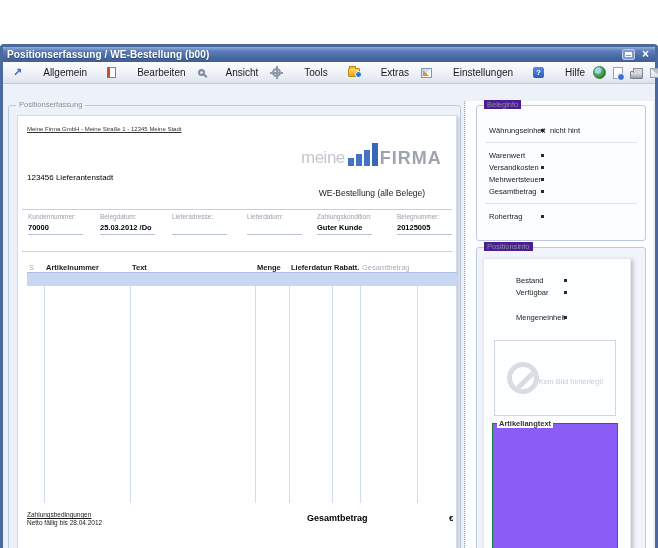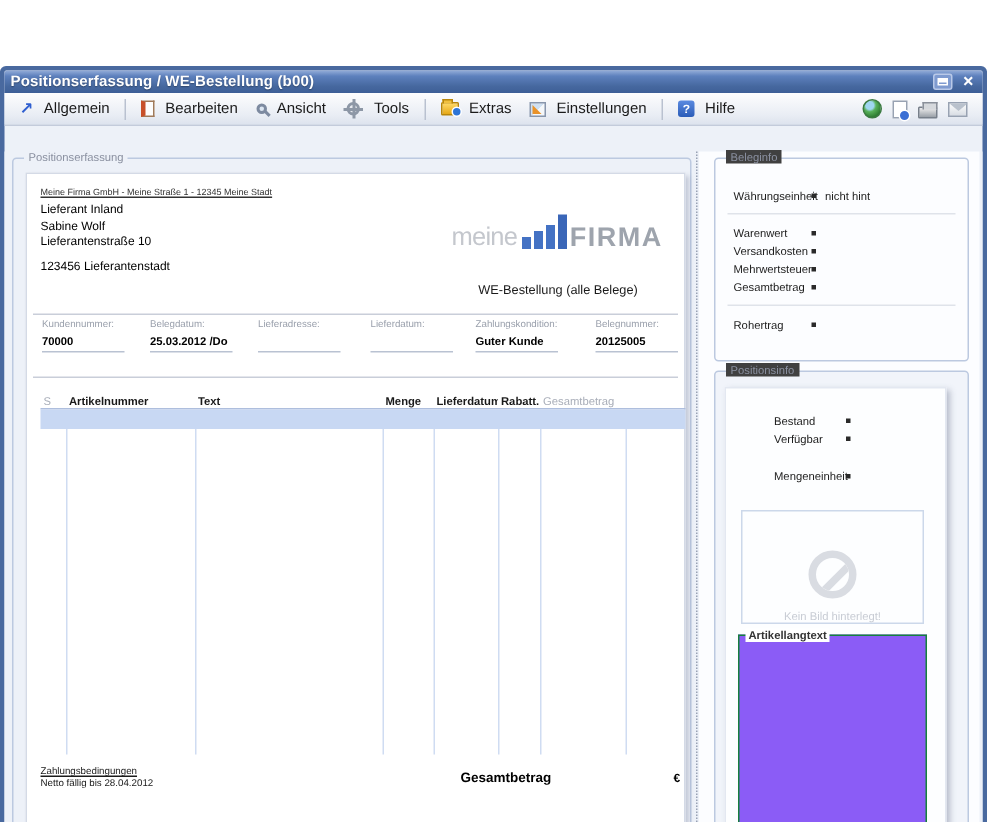--- a/index.html
+++ b/index.html
@@ -19,21 +19,21 @@
                 text-shadow:0 1px 1px rgba(0,0,0,.35); }
   .win-controls { margin-left:auto; display:flex; align-items:center; gap:5px; }
   .i-restore { width:13px; height:11px; background:#7f9bd0; border:1px solid #b9c9e8; border-radius:2px; position:relative; }
   .i-restore::before { content:""; position:absolute; left:2px; right:2px; top:2px; bottom:2px;
                        border:1px solid #fff; border-top:3px solid #fff; }
   .close-btn { color:#fff; font-size:12px; font-weight:bold; line-height:11px; padding:0 2px; }
 
   
   .menubar { height:22px; background:linear-gradient(180deg,#fdfdfe,#e9edf4 70%,#dde3ee);
              border-bottom:1px solid #c3cbdb; display:flex; align-items:center; padding:0 6px; gap:4px; }
-  .menu-item { display:flex; align-items:center; gap:7px; padding:2px 4px; font-size:10px; color:#1a1a1a; }
+  .menu-item { display:flex; align-items:center; gap:21px; padding:2px 4px; font-size:10px; color:#1a1a1a; }
   .msep { width:1px; height:14px; background:#b9c1d0; margin:0 2px; }
   .menu-right { margin-left:auto; display:flex; align-items:center; gap:7px; padding-right:4px; }
 
   
   .i-arrow::before { content:"\2197"; color:#2f5fd0; font-weight:bold; font-size:11px; }
   .i-book { width:9px; height:11px; background:#fdfdfd; border:1px solid #a07a5a; border-left:3px solid #c8502a; }
   .i-mag { width:7px; height:7px; border:2px solid #7d8aa0; border-radius:50%; background:#dce6f2; position:relative; }
   .i-mag::after { content:""; position:absolute; width:2px; height:5px; background:#7d8aa0;
                   transform:rotate(-45deg); right:-3px; bottom:-4px; }
   .i-gear { width:9px; height:9px; border-radius:50%; border:2px solid #8d97a6; background:#e8ebf0; position:relative; margin:0 2px; }
@@ -123,38 +123,38 @@
   .terms { position:absolute; left:9px; top:395px; font-size:6.5px; color:#1a1a1a; }
   .terms .t1 { text-decoration:underline; }
   .terms .t2 { margin-top:1px; }
   .total-label { position:absolute; left:289px; top:397px; font-size:9px; font-weight:bold; color:#000; }
   .currency { position:absolute; left:431px; top:398px; font-size:8px; font-weight:bold; color:#000; }
 
   .dotted-sep { position:absolute; left:461px; top:0; bottom:4px; border-left:1px dotted #98a1b4; }
   .right-panel { position:absolute; left:463px; top:0; right:2px; bottom:2px; background:#fcfdff; }
 
   .beleginfo-group { left:10px; top:4px; width:170px; height:136px; border-color:#bcc9e0; }
-  .beleginfo-group .group-label, .posinfo-group .group-label { background:#404040; }
+  .beleginfo-group .group-label, .posinfo-group .group-label { background:#4c1d95; }
   .b-rows { padding-top:18px; }
   .b-row { display:flex; align-items:center; height:12px; padding-left:12px; }
   .b-label { width:52px; font-size:7.5px; color:#1c1c1c; }
   .b-bullet { width:3px; height:3px; background:#2a2a2a; margin-right:6px; flex:none; }
   .b-value { font-size:7.5px; color:#1c1c1c; white-space:nowrap; }
   .b-sep { border-top:1px solid #dfe3ea; margin:6px 8px 6px 8px; }
 
   .posinfo-group { left:10px; top:146px; width:170px; height:326px; background:#f1f4fa; border-color:#bcc9e0; }
   .pos-panel { position:absolute; left:6px; top:10px; width:148px; height:303px; background:#fdfeff;
                border:1px solid #e3e8f1; box-shadow:2px 2px 4px rgba(110,120,145,.45); }
   .p-rows { padding-top:15px;padding-left:22px; }
   .p-row { display:flex; align-items:center; height:12px; padding-left:10px; }
   .p-row.gap { margin-top:13px; }
   .p-label { width:48px; font-size:7.5px; color:#1c1c1c; }
 
   .img-box { position:absolute; left:10px; top:81px; width:122px; height:76px; border:1px solid #ccd8ea;
-             background:#fdfeff; display:flex; flex-direction:column; align-items:center; justify-content:flex-end; }
+             background:#fdfeff; display:flex; flex-direction:row; align-items:center; justify-content:center; }
   .no-img-icon { width:32px; height:32px; border:5px solid #d9dce2; border-radius:50%; position:relative; overflow:hidden; }
   .no-img-icon::before { content:""; position:absolute; left:50%; top:-4px; width:5px; height:40px;
                          background:#d9dce2; transform:translateX(-50%) rotate(45deg); }
   .no-img-text { margin-top:7px; font-size:7.5px; color:#c8ccd4; }
 
   .longtext-box { position:absolute; left:8px; top:164px; width:126px; height:134px;
                   border:1px solid #15803d; background:#8b5cf6; }
   .longtext-label { position:absolute; top:-5px; left:4px; background:#fff; padding:0 2px;
                     font-size:7.5px; font-weight:bold; color:#333; }
 </style>
@@ -212,25 +212,20 @@
   </div>
 
 
   <div class="content">
 
     <div class="groupbox left-group">
       <span class="group-label">Positionserfassung</span>
 
       <div class="docpanel">
         <div class="sender">Meine Firma GmbH - Meine Straße 1 - 12345 Meine Stadt</div>
-        <div class="recipient">
-          <div>Lieferant Inland</div>
-          <div>Sabine Wolf</div>
-          <div>Lieferantenstraße 10</div>
-        </div>
         <div class="city">123456 Lieferantenstadt</div>
 
         <div class="logo">
           <span class="logo-word1">meine</span>
           <span class="logo-bars">
               <i></i>
               <i></i>
               <i></i>
               <i></i>
             </span>

